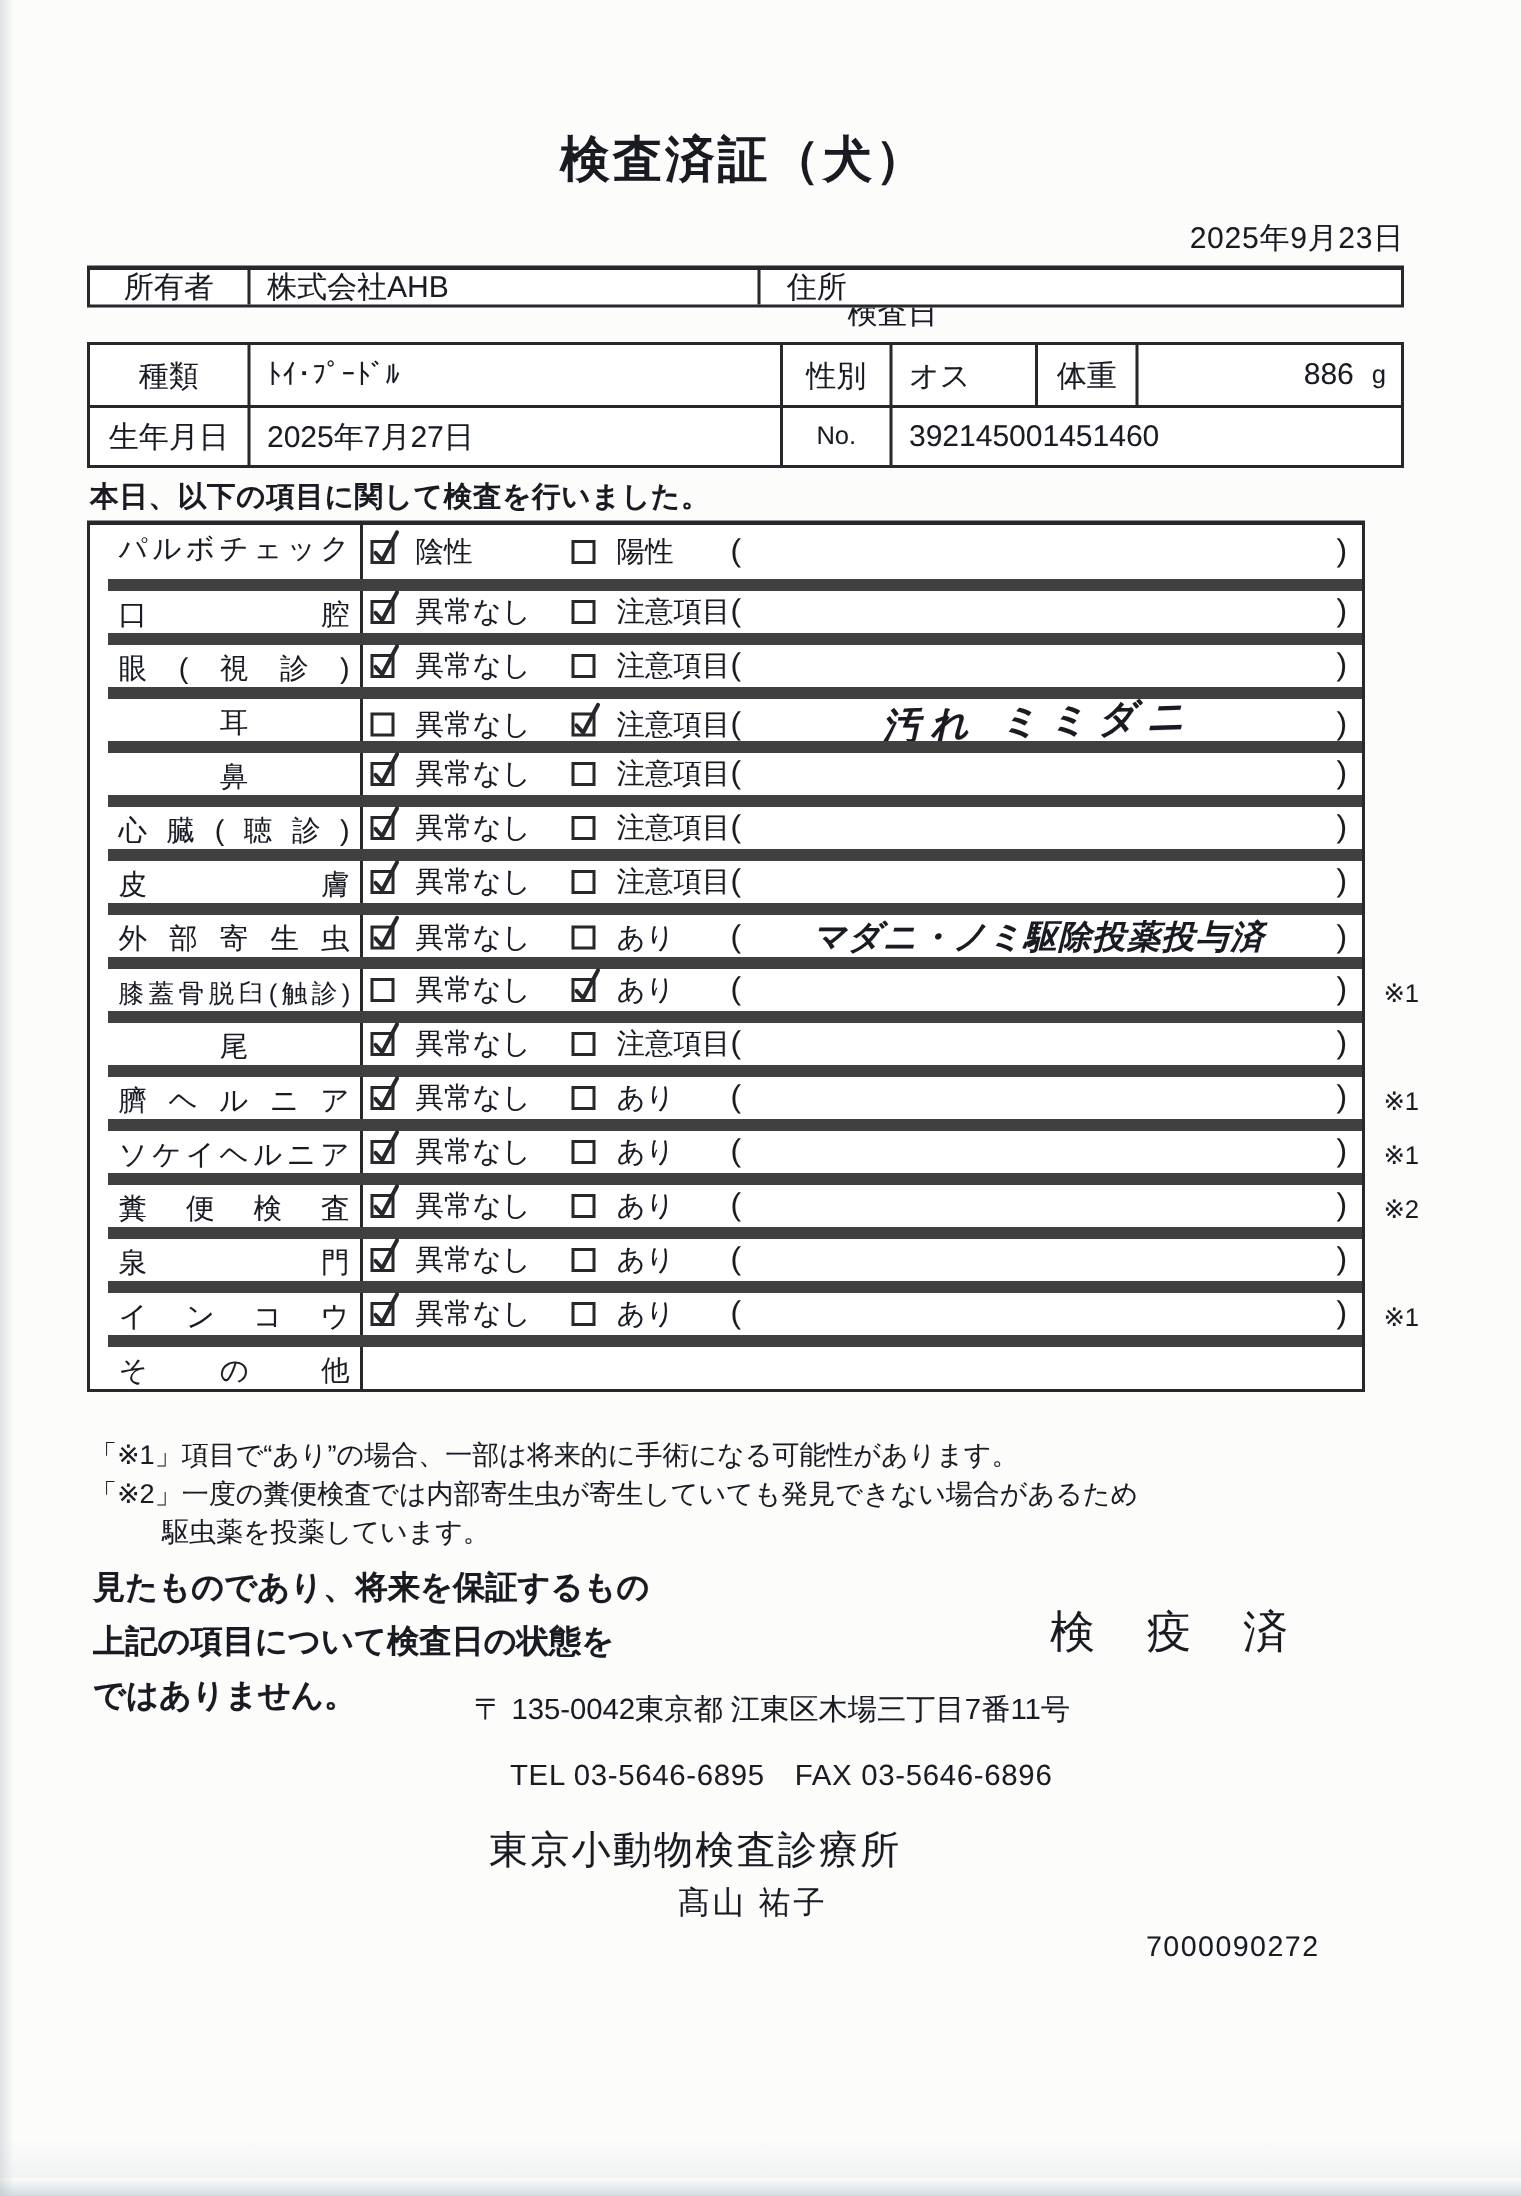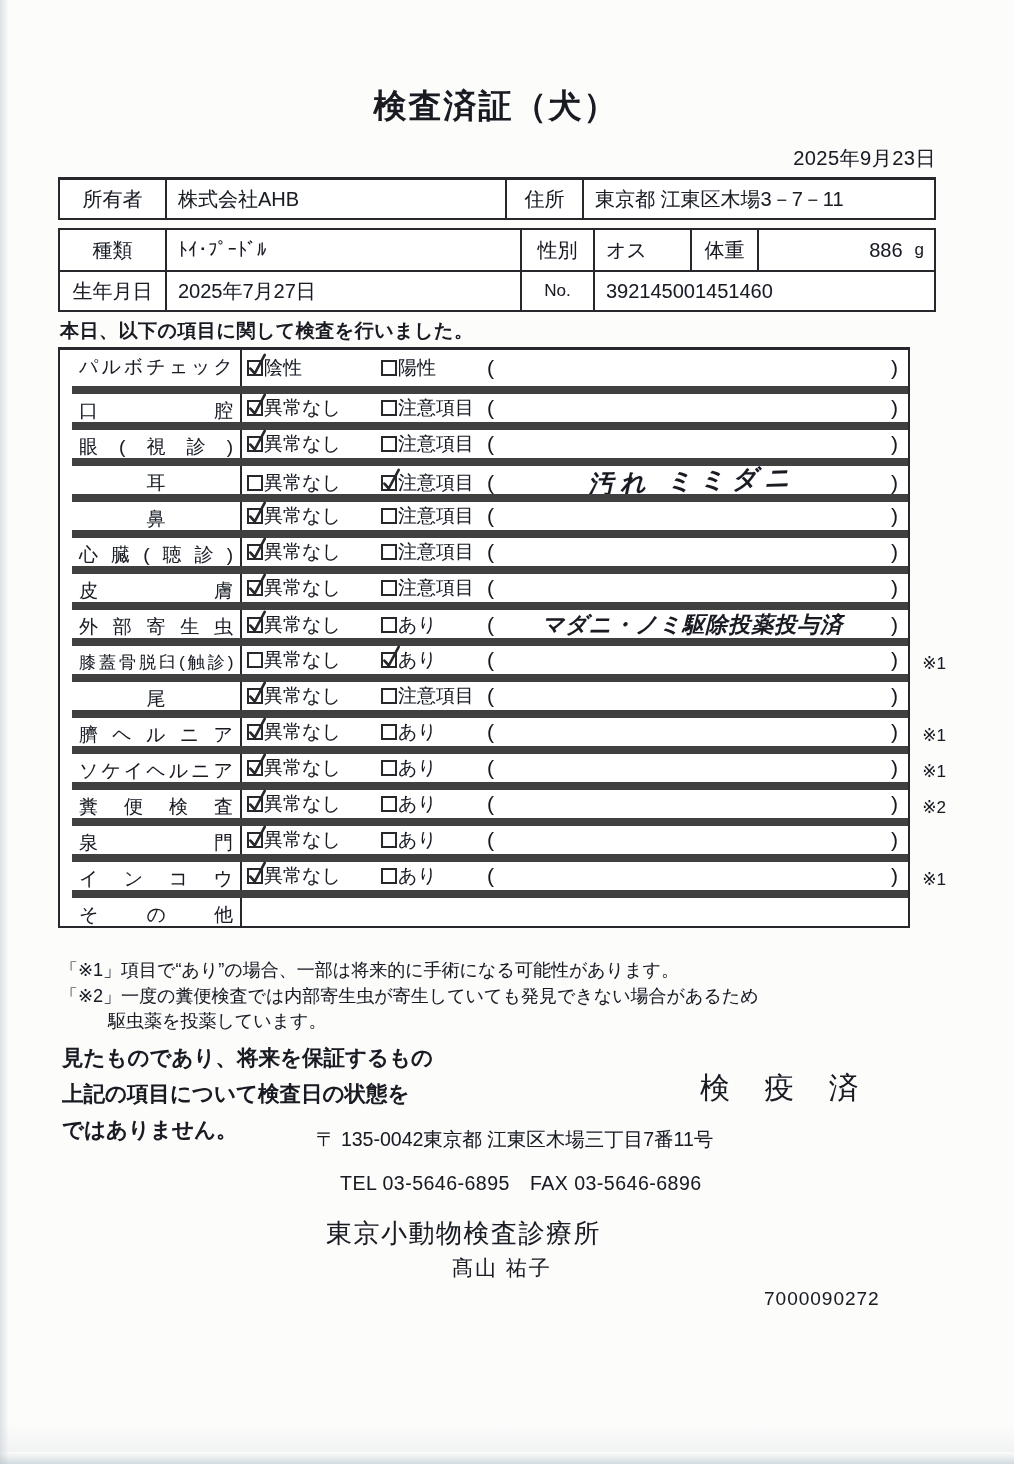--- a/index.html
+++ b/index.html
@@ -23,21 +23,21 @@
   .title{position:absolute;top:84px;left:0;width:992px;text-align:center;
     font-size:33px;font-weight:bold;letter-spacing:2px;}
 
   .date-label{position:absolute;top:147px;left:565px;font-size:20px;margin-top:48px;}
   .date-value{position:absolute;top:145px;right:78px;font-size:20px;letter-spacing:0.5px;}
 
   
   .owner-table{position:absolute;left:58px;top:177px;width:878px;
     display:grid;grid-template-columns:105px 340px 77px 1fr;
     border:2px solid #27272c;border-top-width:3px;background:#fff;}
-  .owner-table .cell{height:38px;display:flex;align-items:center;font-size:20px;}
+  .owner-table .cell{height:23px;display:flex;align-items:center;font-size:20px;}
   .owner-table .cell+.cell{border-left:2px solid #27272c;}
   .cell.lab{justify-content:center;}
   .cell.val{padding-left:11px;}
 
   
   .info-table{position:absolute;left:58px;top:228px;width:878px;
     border:2px solid #27272c;background:#fff;}
   .info-row{display:grid;height:40px;}
   .info-row.r1{grid-template-columns:105px 355px 73px 97px 67px 1fr;}
   .info-row.r2{grid-template-columns:105px 355px 73px 1fr;border-top:2px solid #27272c;}
@@ -54,21 +54,21 @@
   .check-table{position:absolute;left:58px;top:347px;width:852px;
     border:2px solid #27272c;border-top-width:3px;background:#fff;padding-left:12px;}
   .crow{position:relative;display:grid;grid-template-columns:170px 1fr;height:36px;}
   .crow+.crow{border-top:8px solid #404040;}
   .clabel{border-right:2px solid #27272c;font-size:19px;line-height:34px;
     padding:0 7px;white-space:nowrap;overflow:hidden;}
   .clabel.justify{text-align:justify;text-align-last:justify;}
   .clabel.center{text-align:center;text-align-last:center;}
   .clabel.small{font-size:17px;letter-spacing:-0.5px;}
   .ccontent{display:flex;align-items:center;padding-left:5px;}
-  .opt{display:flex;align-items:center;gap:1px;}
+  .opt{display:flex;align-items:center;gap:14px;}
   .opt.o1{width:134px;}
   .opt.o2{width:106px;}
   .cb{position:relative;width:16px;height:16px;border:2px solid #27272c;flex:none;background:#fff;}
   .tick{position:absolute;left:-3px;top:-6px;width:22px;height:24px;overflow:visible;}
   .optlabel{font-size:19px;white-space:nowrap;}
   .paren-area{flex:1;display:flex;align-items:center;justify-content:space-between;
     padding-right:10px;font-size:21px;}
   .note{flex:1;text-align:center;white-space:nowrap;font-style:italic;}
   .note.printed{font-size:22px;font-weight:600;letter-spacing:1px;}
   .note.handwritten{font-size:25px;font-weight:bold;font-style:italic;
@@ -97,21 +97,20 @@
 
   <div class="title">検査済証（犬）</div>
 
   <div class="date-label">検査日</div>
   <div class="date-value">2025年9月23日</div>
 
   <div class="owner-table">
     <div class="cell lab">所有者</div>
     <div class="cell val">株式会社AHB</div>
     <div class="cell lab">住所</div>
-    <div class="cell val">東京都 江東区木場3－7－11</div>
   </div>
 
   <div class="info-table">
     <div class="info-row r1">
       <div class="cell lab">種類</div>
       <div class="cell val kana">ﾄｲ･ﾌﾟｰﾄﾞﾙ</div>
       <div class="cell lab">性別</div>
       <div class="cell val">オス</div>
       <div class="cell lab">体重</div>
       <div class="cell wval">

